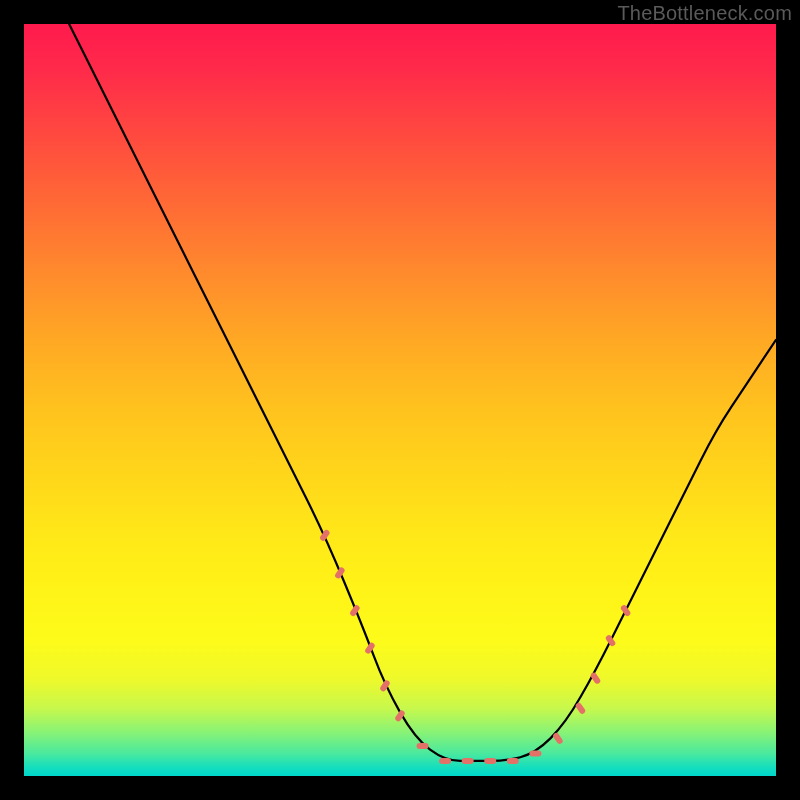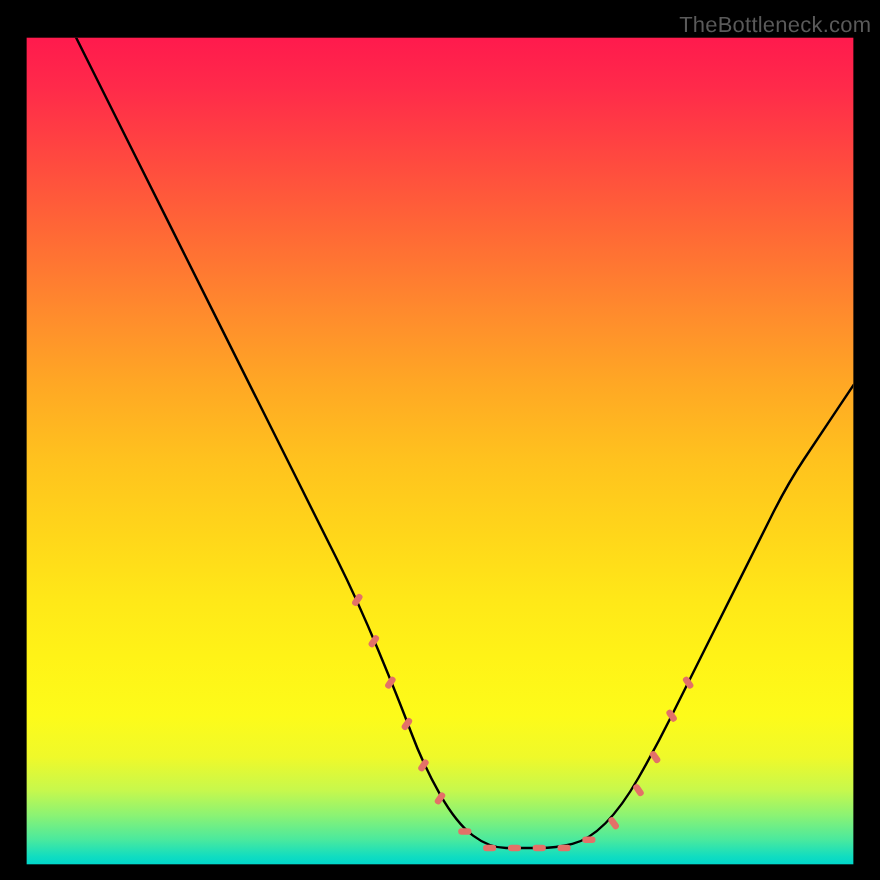--- a/index.html
+++ b/index.html
@@ -11,21 +11,20 @@
     overflow: hidden;
     font-family: Arial, Helvetica, sans-serif;
   }
   .frame {
     position: absolute;
     left: 0;
     top: 0;
     width: 800px;
     height: 636px;
     background: #000;
-    margin-top: 10px;
   }
   .plot {
     position: absolute;
     left: 24px;
     top: 24px;
     width: 752px;
     height: 752px;
     overflow: hidden;
   }
   .gradient {

